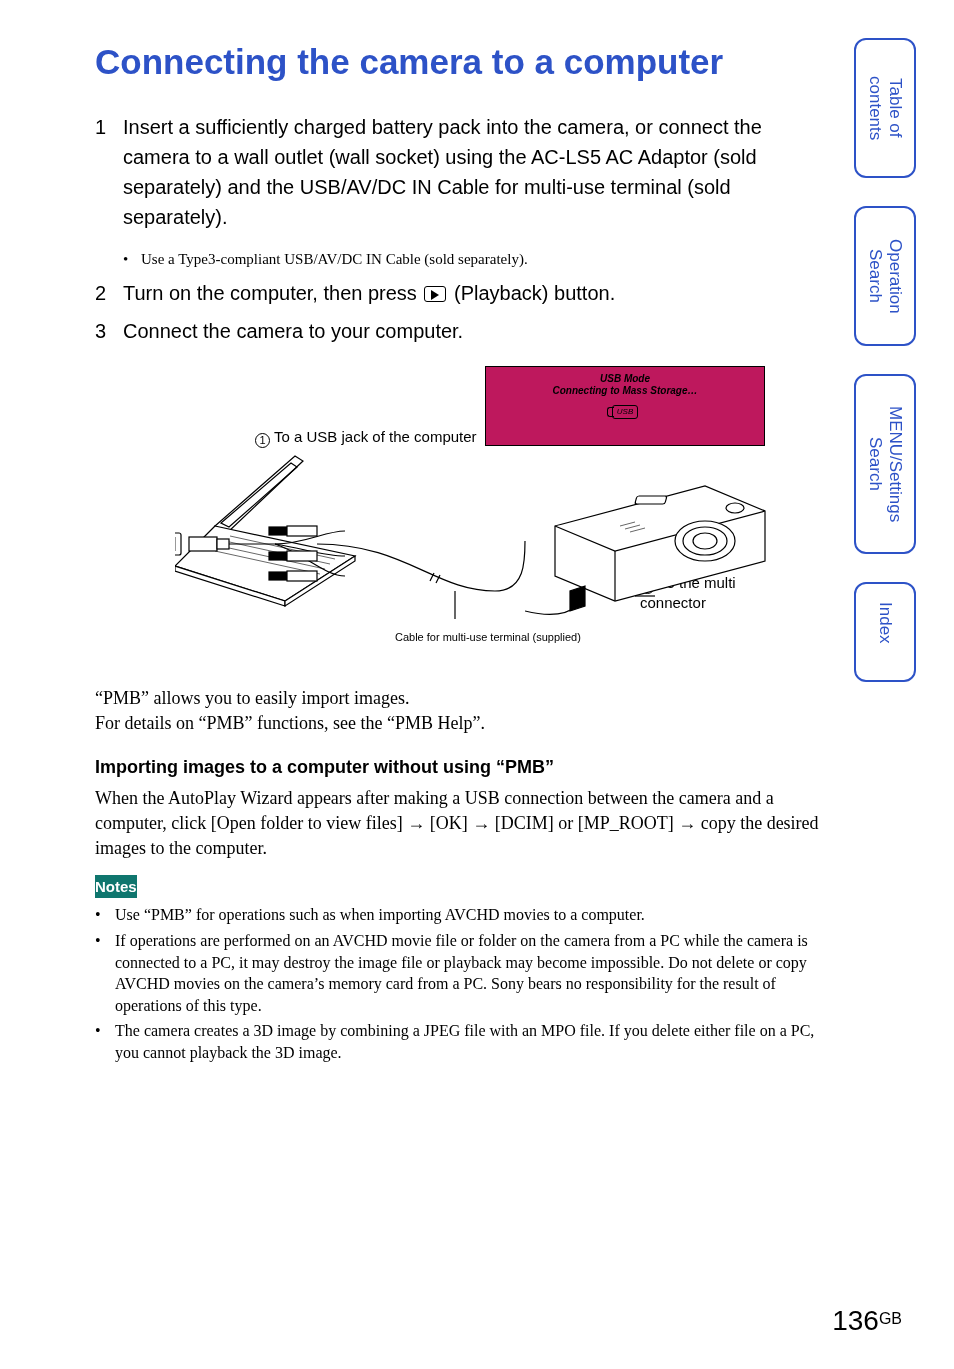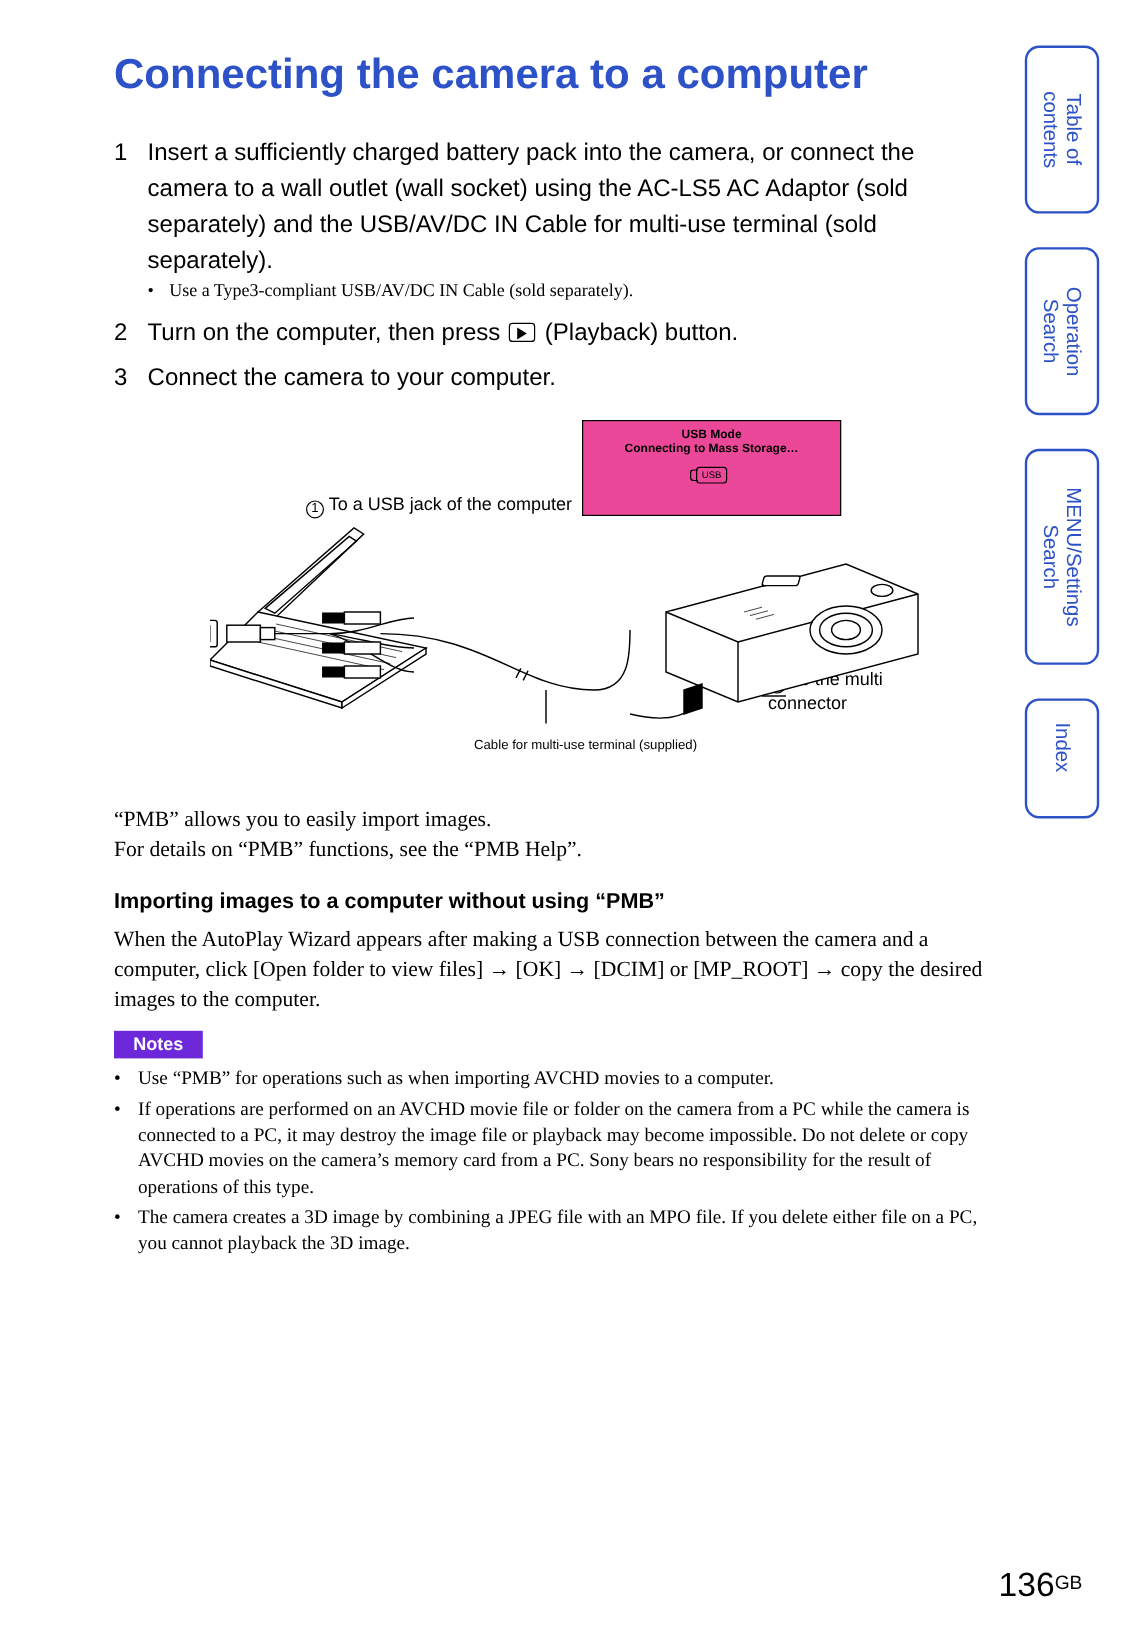--- a/index.html
+++ b/index.html
@@ -33,21 +33,21 @@
     .stepnum {
       flex: 0 0 28px;
       font-size: 20px;
     }
     .stepbody {
       flex: 1;
     }
     .substep {
       font-size: 15px;
       font-family: "Times New Roman", Times, serif;
-      margin-top: 0;
+      margin-top: 16px;
     }
     .substep .dot { display: inline-block; width: 18px; }
     .substep-body { padding-left: 18px; }
     .playback-icon {
       display: inline-block;
       width: 22px;
       height: 16px;
       border: 1.5px solid #000;
       border-radius: 3px;
       position: relative;
@@ -64,27 +64,28 @@
     }
     .diagram {
       margin: 20px 0 40px 80px;
       position: relative;
       width: 600px;
       height: 280px;
     }
     .screen-box {
       position: absolute;
       left: 310px; top: 0;
-      width: 216px; height: 80px;
+      width: 280px; height: 80px;
       border: 1px solid #000;
       text-align: center;
       font-size: 10px;
       line-height: 1.2;
       padding-top: 6px;
-      background: #ec4899;
+      background: #be185d;
+      font-style: italic;
     }
     .usb-badge {
       display: inline-block;
       margin-top: 8px;
       border: 1px solid #000;
       border-radius: 3px;
       padding: 1px 4px;
       font-size: 8px;
       position: relative;
     }
@@ -132,26 +133,26 @@
     }
     .subhead {
       font-family: Arial, sans-serif;
       font-size: 18px;
       font-weight: bold;
       margin-top: 18px;
       margin-bottom: 6px;
     }
     .notes-badge {
       display: inline-block;
-      background: #6d28d9;
+      background: #0f766e;
       color: #fff;
       font-family: Arial, sans-serif;
       font-size: 15px;
       font-weight: bold;
-      padding: 3px 16px;
+      padding: 3px 0;
       margin-top: 14px;
       margin-bottom: 6px;
     }
     .notes-list {
       font-family: "Times New Roman", Times, serif;
       font-size: 16px;
       line-height: 1.35;
     }
     .notes-list .item { display: flex; margin-bottom: 4px; }
     .notes-list .bullet { flex: 0 0 20px; }

